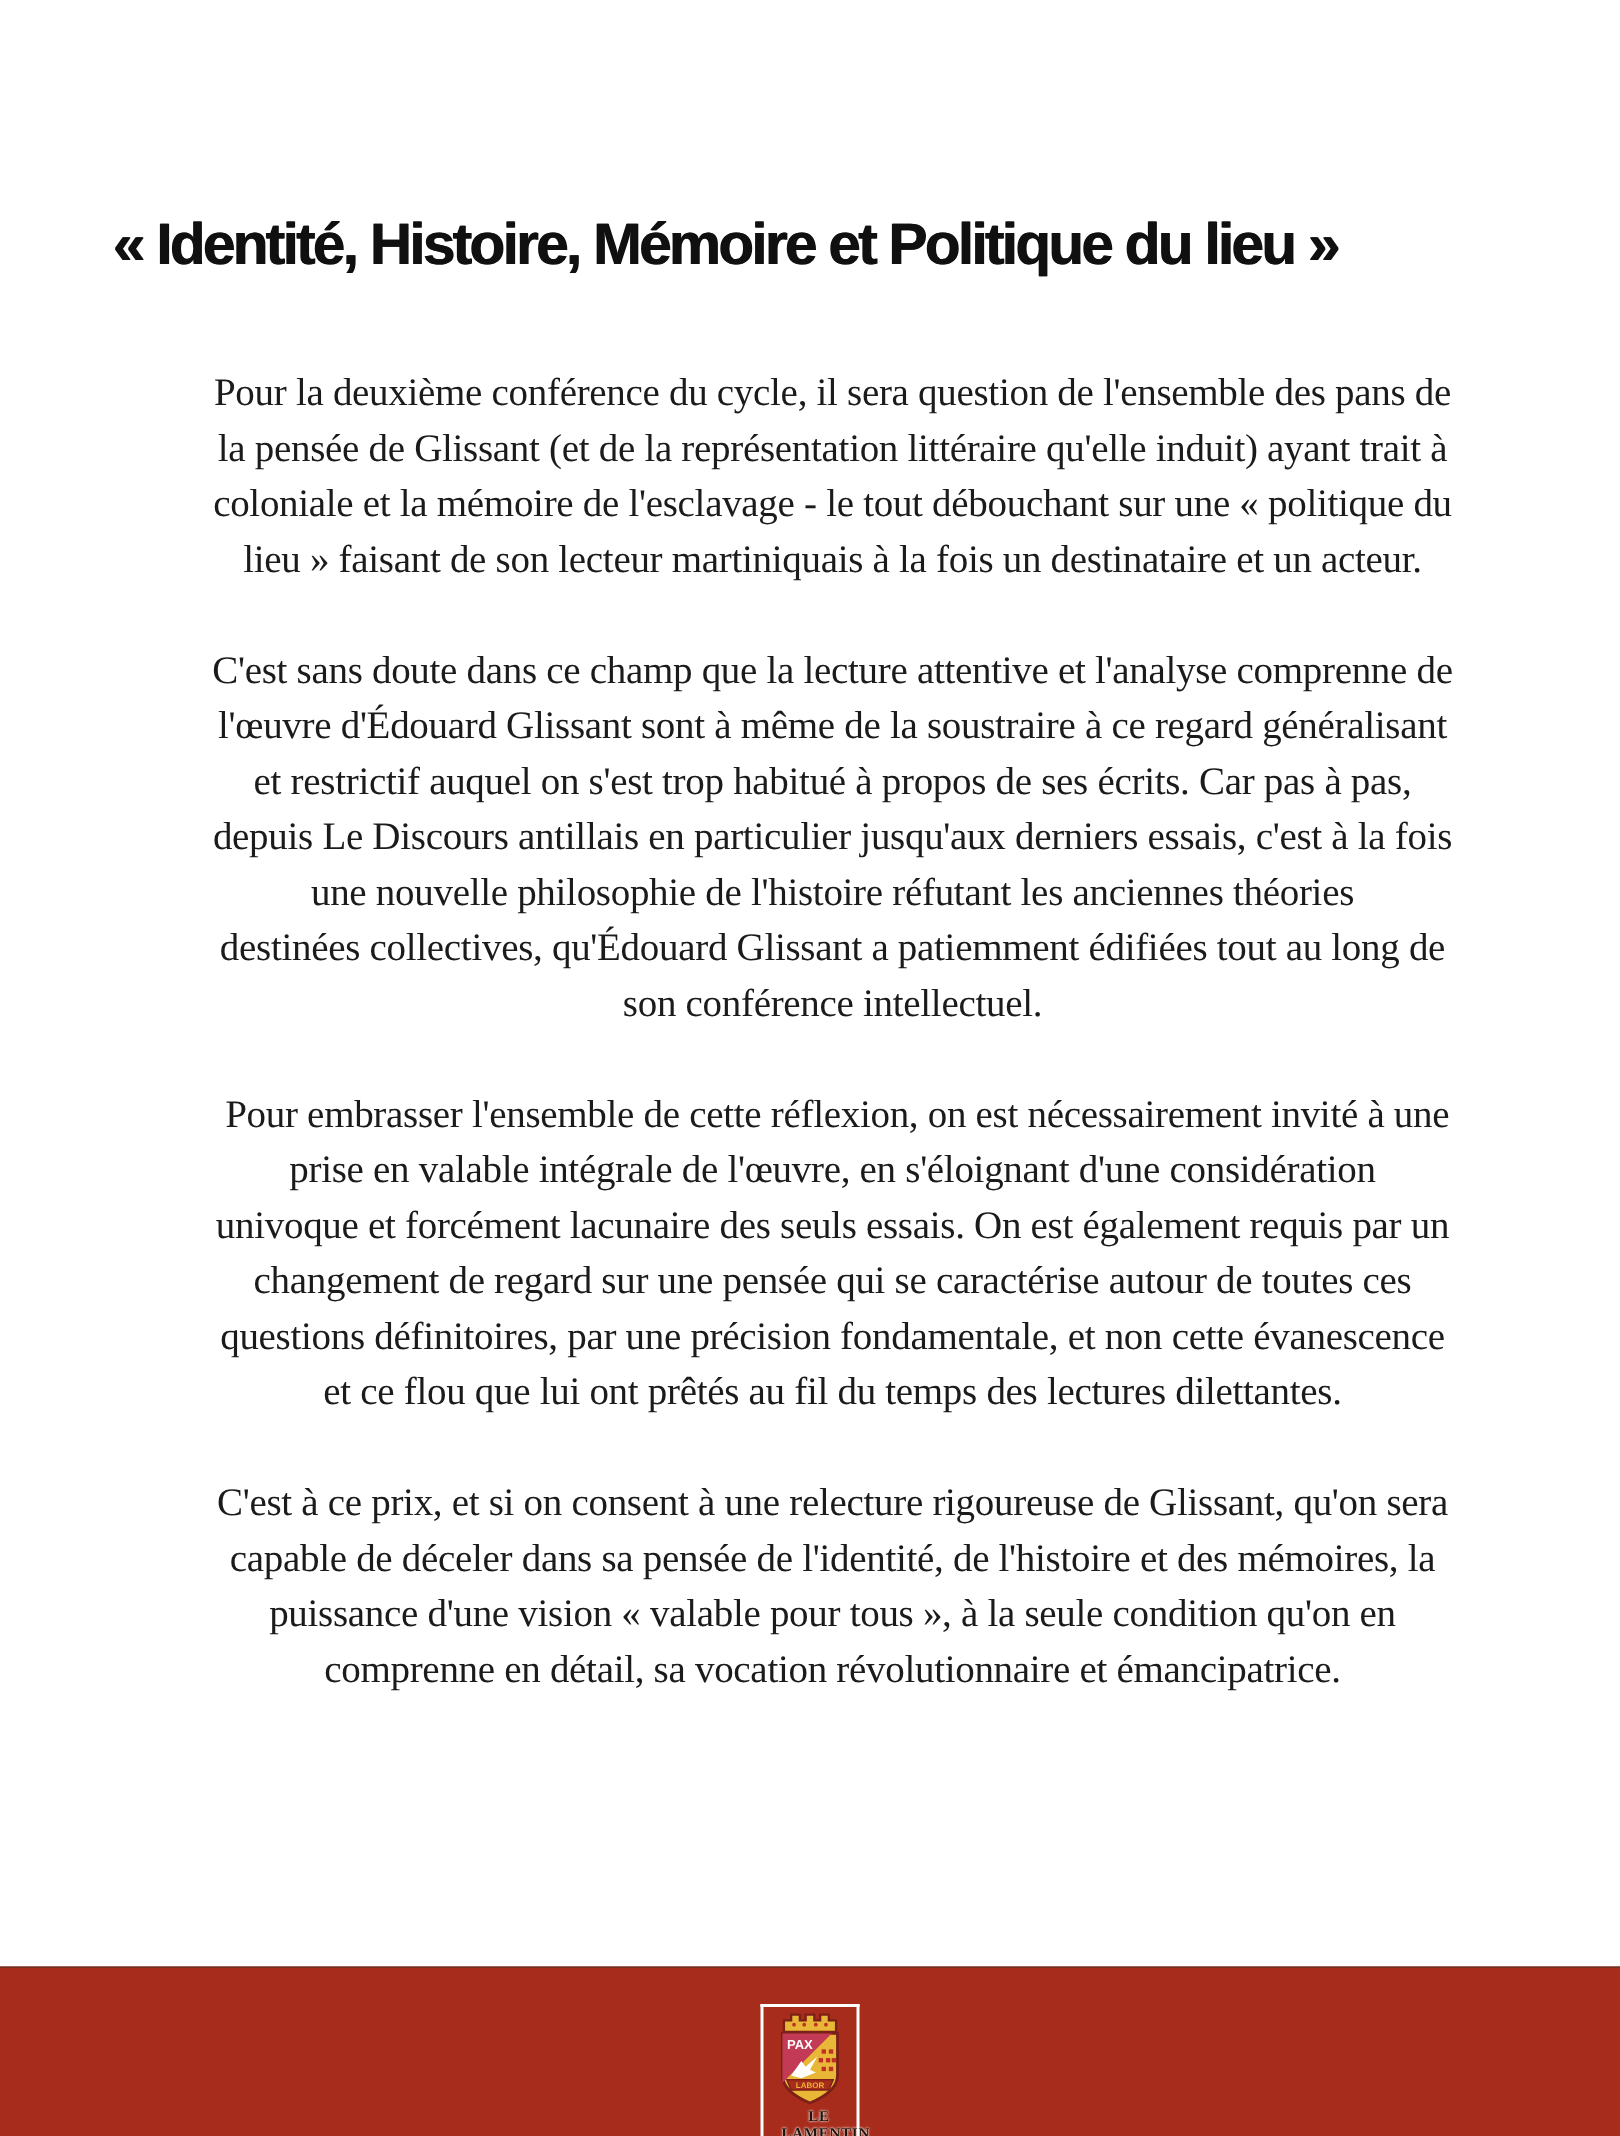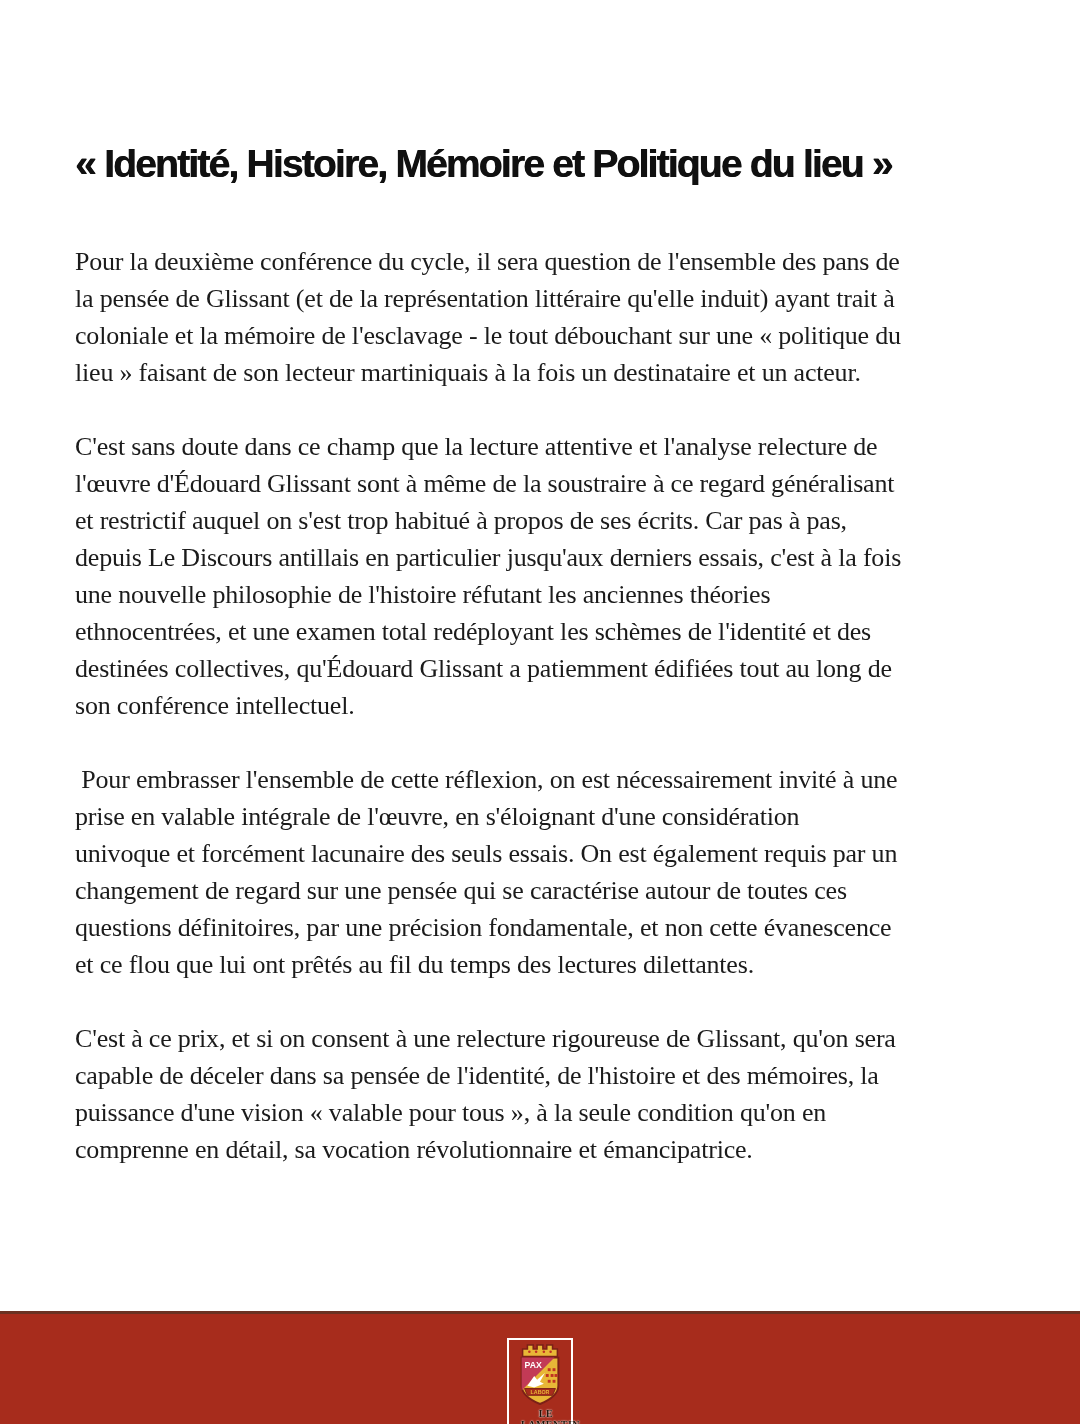--- a/index.html
+++ b/index.html
@@ -25,38 +25,39 @@
     letter-spacing: -1.8px;
     color: #101010;
     text-shadow: 0.6px 0 0 #101010;
     white-space: pre;
   }
   #body-text {
     position: absolute;
     left: 75px;
     top: 243px;
     width: 960px;
+    text-align: center;
   }
   .para { margin: 0 0 37px 0; }
   .line {
     height: 37px;
     line-height: 37px;
     font-size: 26px;
     color: #1b1b1b;
     white-space: pre;
     letter-spacing: -0.2px;
   }
   #footer-band {
     position: absolute;
     left: 0;
     top: 1311px;
     width: 1080px;
     height: 113px;
     box-sizing: border-box;
-    border-top: 3px solid #84cc16;
+    border-top: 1px solid #84cc16;
     overflow: hidden;
   }
   #crest-box {
     position: absolute;
     left: 50%;
     top: 24px;
     transform: translateX(-50%);
     width: 66px;
     height: 130px;
     box-sizing: border-box;
@@ -85,26 +86,25 @@
   <h1 id="doc-title">« Identité, Histoire, Mémoire et Politique du lieu »</h1>
 
   <div id="body-text">
       <div class="para">
         <div class="line">Pour la deuxième conférence du cycle, il sera question de l'ensemble des pans de</div>
         <div class="line">la pensée de Glissant (et de la représentation littéraire qu'elle induit) ayant trait à</div>
         <div class="line">coloniale et la mémoire de l'esclavage - le tout débouchant sur une « politique du</div>
         <div class="line">lieu » faisant de son lecteur martiniquais à la fois un destinataire et un acteur.</div>
       </div>
       <div class="para">
-        <div class="line">C'est sans doute dans ce champ que la lecture attentive et l'analyse relecture de</div>
+        <div class="line">C'est sans doute dans ce champ que la lecture attentive et l'analyse comprenne de</div>
         <div class="line">l'œuvre d'Édouard Glissant sont à même de la soustraire à ce regard généralisant</div>
         <div class="line">et restrictif auquel on s'est trop habitué à propos de ses écrits. Car pas à pas,</div>
         <div class="line">depuis Le Discours antillais en particulier jusqu'aux derniers essais, c'est à la fois</div>
         <div class="line">une nouvelle philosophie de l'histoire réfutant les anciennes théories</div>
-        <div class="line">ethnocentrées, et une examen total redéployant les schèmes de l'identité et des</div>
         <div class="line">destinées collectives, qu'Édouard Glissant a patiemment édifiées tout au long de</div>
         <div class="line">son conférence intellectuel.</div>
       </div>
       <div class="para">
         <div class="line"> Pour embrasser l'ensemble de cette réflexion, on est nécessairement invité à une</div>
         <div class="line">prise en valable intégrale de l'œuvre, en s'éloignant d'une considération</div>
         <div class="line">univoque et forcément lacunaire des seuls essais. On est également requis par un</div>
         <div class="line">changement de regard sur une pensée qui se caractérise autour de toutes ces</div>
         <div class="line">questions définitoires, par une précision fondamentale, et non cette évanescence</div>
         <div class="line">et ce flou que lui ont prêtés au fil du temps des lectures dilettantes.</div>

